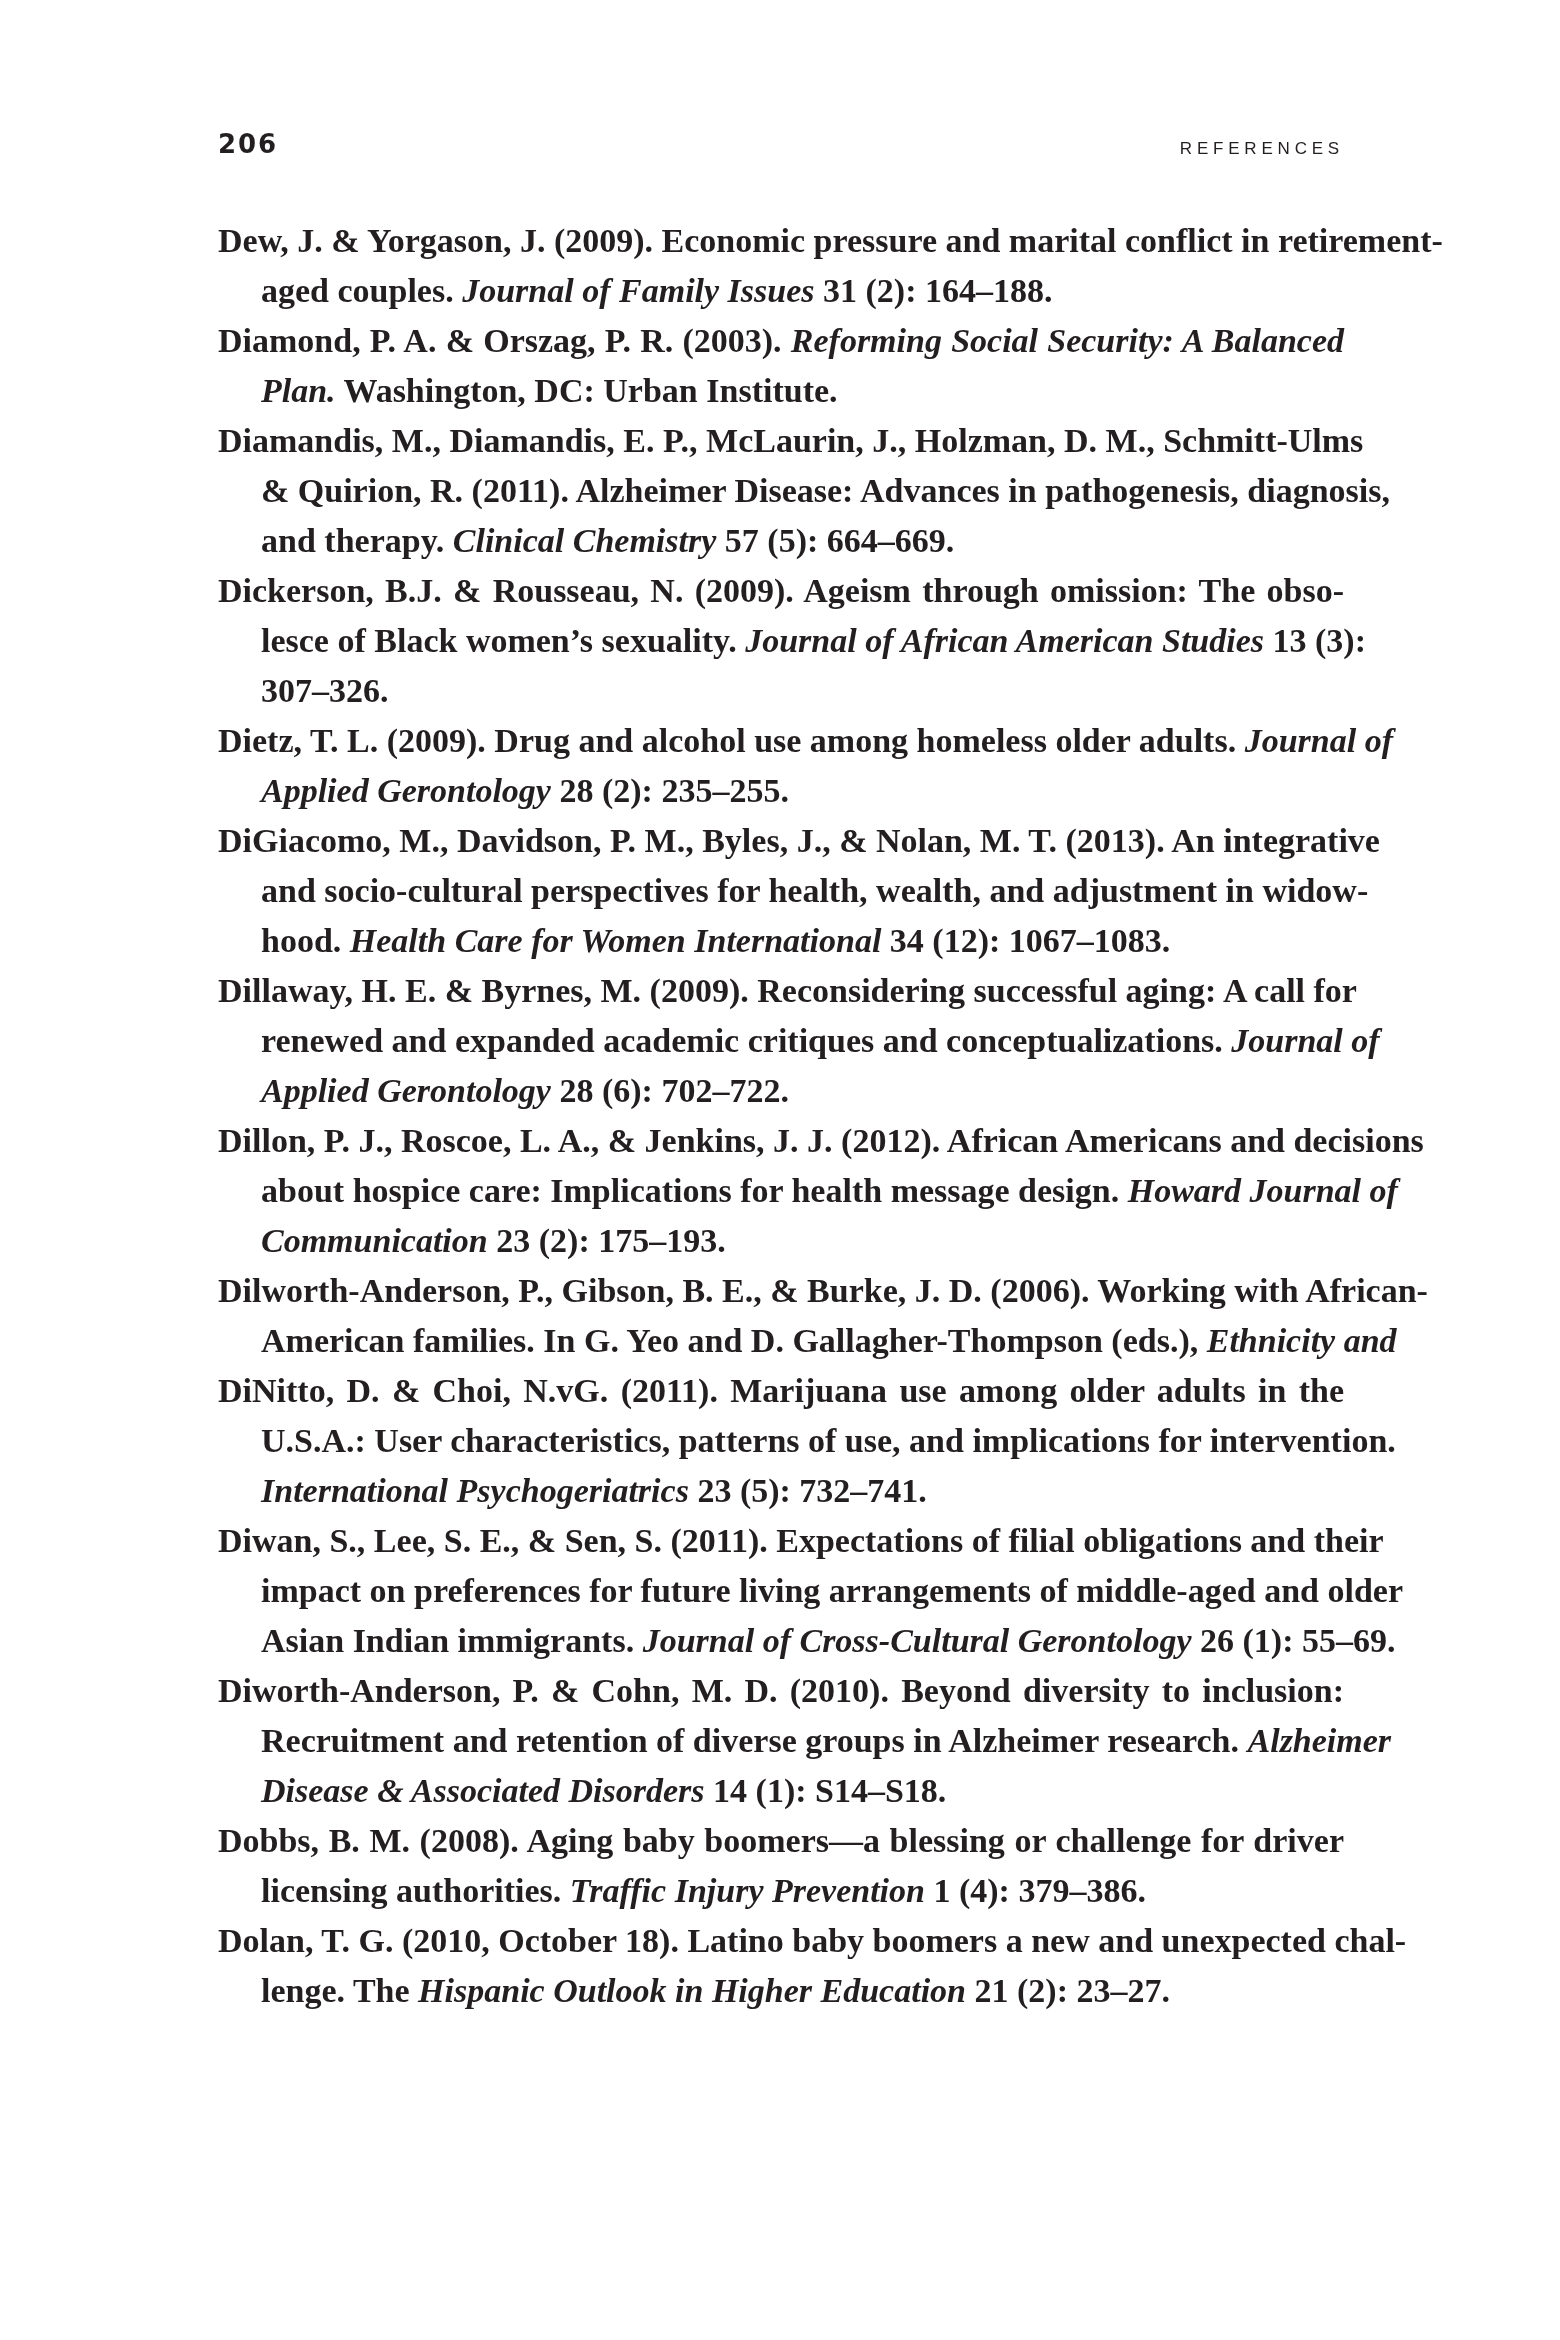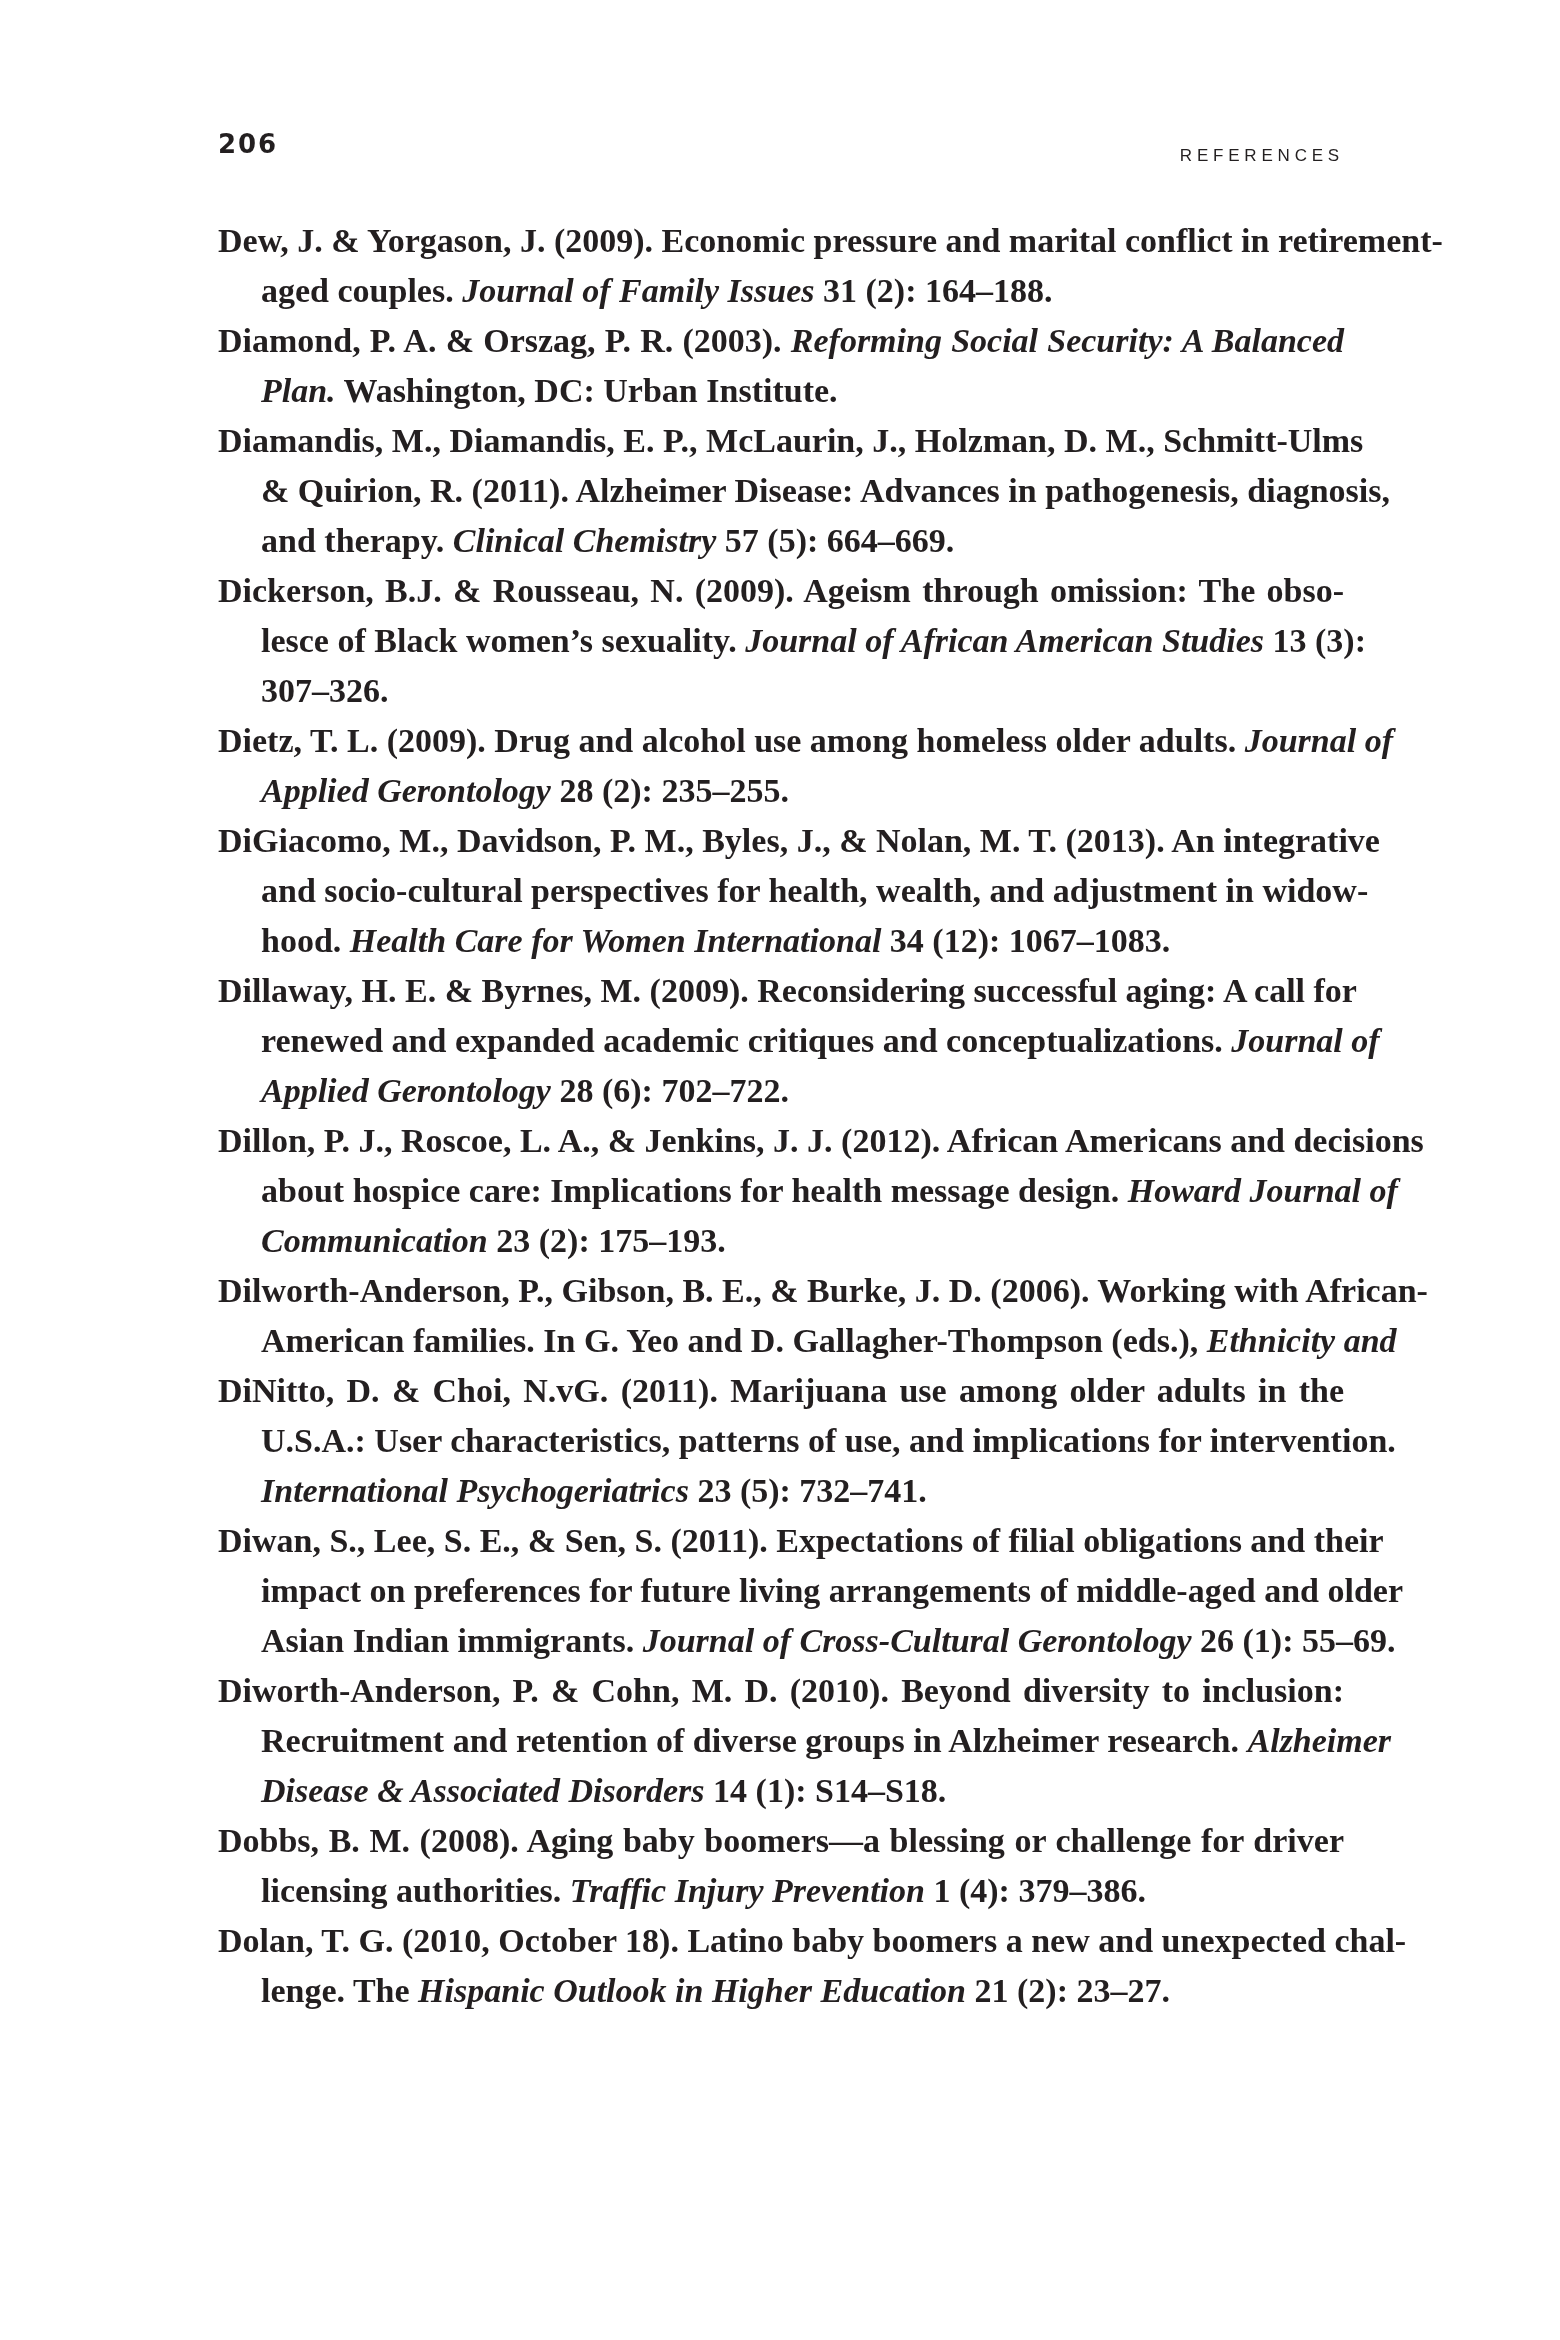--- a/index.html
+++ b/index.html
@@ -1,19 +1,19 @@
 <!DOCTYPE html>
 <html><head>
 <meta charset="utf-8">
 <style>
   html, body { margin: 0; padding: 0; background: #ffffff; }
   body { width: 1561px; height: 2341px; position: relative; overflow: hidden; color: #231f20; }
   .running-head { position: absolute; top: 127px; left: 218px; width: 1126px; height: 32.5px; }
   .folio { position: absolute; left: 0; top: 1.9px; font-family: "DejaVu Sans", sans-serif; font-weight: bold; font-size: 26px; letter-spacing: 1.9px; color: #231f20; }
-  .section-title { position: absolute; right: 0; top: 19px; font-family: "Liberation Sans", sans-serif; font-size: 17px; letter-spacing: 4.8px; color: #231f20; }
+  .section-title { position: absolute; right: 0; top: 12px; font-family: "Liberation Sans", sans-serif; font-size: 17px; letter-spacing: 4.8px; color: #231f20; }
   .refs { position: absolute; left: 218px; top: 216px; width: 1126px; font-family: "Liberation Serif", serif; font-size: 34px; font-weight: bold; }
   .line { height: 50px; line-height: 50px; white-space: nowrap; text-align: justify; text-align-last: justify; overflow: visible; }
   .line.indent { padding-left: 43px; }
   .line.last { text-align-last: left; }
   .line i { font-style: italic; margin-top: 20px; }
 </style>
 </head>
 <body>
 
 <div class="running-head">

